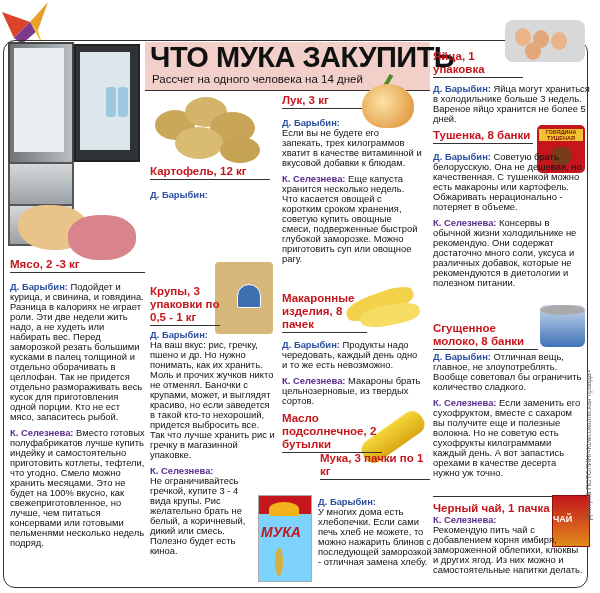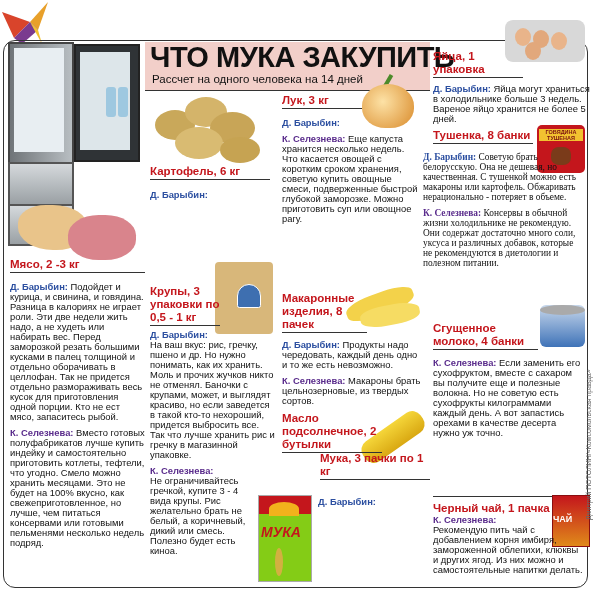--- a/index.html
+++ b/index.html
@@ -59,21 +59,21 @@
 </div>
 
 <div class="abs" style="left:150px;top:92px;width:115px;height:72px;">
   <div style="position:absolute;left:5px;top:18px;width:40px;height:30px;background:#c9a85a;border-radius:50%;"></div>
   <div style="position:absolute;left:35px;top:5px;width:42px;height:30px;background:#d4b46a;border-radius:50%;"></div>
   <div style="position:absolute;left:60px;top:20px;width:45px;height:32px;background:#c8a557;border-radius:50%;"></div>
   <div style="position:absolute;left:25px;top:35px;width:48px;height:32px;background:#d9bb72;border-radius:50%;"></div>
   <div style="position:absolute;left:70px;top:45px;width:40px;height:26px;background:#c6a352;border-radius:50%;"></div>
 </div>
 <div class="abs" style="left:150px;top:165px;width:120px;">
-  <div class="item-title ul">Картофель, 6 кг</div>
+  <div class="item-title ul">Картофель, 12 кг</div>
 </div>
 <div class="abs txt" style="left:150px;top:190px;width:120px;">
   <div class="b">Д. Барыбин:</div>
 </div>
 
 <div class="abs" style="left:215px;top:262px;width:58px;height:72px;background:#d8b77a;border-radius:4px;">
   <div style="position:absolute;left:22px;top:22px;width:22px;height:22px;background:#3e6fb0;border-radius:50% 50% 10% 10%;border:1px solid #fff;"></div>
 </div>
 <div class="abs" style="left:150px;top:285px;width:70px;">
   <div class="item-title ul">Крупы, 3 упаковки по 0,5 - 1 кг</div>
@@ -87,51 +87,53 @@
 
 <div class="abs" style="left:358px;top:74px;width:60px;height:58px;">
   <div style="position:absolute;left:28px;top:0;width:4px;height:14px;background:#4c8a2a;transform:rotate(30deg);"></div>
   <div style="position:absolute;left:4px;top:10px;width:52px;height:44px;background:radial-gradient(circle at 40% 40%,#fde2a6,#d98a2a);border-radius:50% 50% 45% 45%;"></div>
 </div>
 <div class="abs" style="left:282px;top:94px;width:80px;">
   <div class="item-title ul">Лук, 3 кг</div>
 </div>
 <div class="abs txt" style="left:282px;top:118px;width:140px;">
   <div class="b">Д. Барыбин:</div>
+  <div>Если вы не будете его запекать, трех килограммов хватит в качестве витаминной и вкусовой добавки к блюдам.</div>
   <div class="block"><span class="s">К. Селезнева:</span> <span>Еще капуста хранится несколько недель. Что касается овощей с коротким сроком хранения, советую купить овощные смеси, подверженные быстрой глубокой заморозке. Можно приготовить суп или овощное рагу.</span></div>
 </div>
 
 <div class="abs" style="left:345px;top:283px;width:80px;height:50px;">
   <div style="position:absolute;left:0;top:10px;width:70px;height:22px;background:#f3d24a;border-radius:40%;transform:rotate(-20deg);"></div>
   <div style="position:absolute;left:15px;top:22px;width:60px;height:20px;background:#f6dc63;border-radius:40%;transform:rotate(-10deg);"></div>
 </div>
 <div class="abs" style="left:282px;top:292px;width:85px;">
   <div class="item-title ul">Макаронные изделия, 8 пачек</div>
 </div>
 <div class="abs txt" style="left:282px;top:340px;width:140px;">
   <div><span class="b">Д. Барыбин:</span> <span>Продукты надо чередовать, каждый день одно и то же есть невозможно.</span></div>
   <div class="block"><span class="s">К. Селезнева:</span> <span>Макароны брать цельнозерновые, из твердых сортов.</span></div>
 </div>
 
 <div class="abs" style="left:358px;top:425px;width:70px;height:24px;background:linear-gradient(#f5d63a,#d9a812);border-radius:10px;transform:rotate(-35deg);"></div>
 <div class="abs" style="left:282px;top:412px;width:100px;">
   <div class="item-title ul">Масло подсолнечное, 2 бутылки</div>
 </div>
 
-<div class="abs" style="left:258px;top:495px;width:52px;height:85px;background:#84cc16;border:1px solid #aaa;">
+<div class="abs" style="left:258px;top:495px;width:52px;height:85px;background:#7dd3fc;border:1px solid #aaa;">
   <div style="position:absolute;left:0;top:0;width:52px;height:18px;background:#c4161c;"></div>
   <div style="position:absolute;left:10px;top:6px;width:30px;height:14px;background:#f2b21c;border-radius:50% 50% 0 0;"></div>
   <div style="position:absolute;left:2px;top:28px;font-size:14px;font-weight:bold;color:#c4161c;font-style:italic;">МУКА</div>
   <div style="position:absolute;left:16px;top:52px;width:8px;height:28px;background:#d3b041;border-radius:50%;"></div>
 </div>
 <div class="abs" style="left:320px;top:452px;width:110px;text-align:left;">
   <div class="item-title ul">Мука, 3 пачки по 1 кг</div>
 </div>
 <div class="abs txt" style="left:318px;top:497px;width:115px;">
   <div class="b">Д. Барыбин:</div>
+  <div>У многих дома есть хлебопечки. Если сами печь хлеб не можете, то можно нажарить блинов с последующей заморозкой - отличная замена хлебу.</div>
 </div>
 
 <div class="abs" style="left:505px;top:20px;width:80px;height:42px;background:#d8d8d8;border-radius:8px;">
   <div style="position:absolute;left:10px;top:8px;width:16px;height:18px;background:#e9b48a;border-radius:50%;"></div>
   <div style="position:absolute;left:28px;top:10px;width:16px;height:18px;background:#e2a87c;border-radius:50%;"></div>
   <div style="position:absolute;left:46px;top:12px;width:16px;height:18px;background:#e9b48a;border-radius:50%;"></div>
   <div style="position:absolute;left:20px;top:22px;width:16px;height:18px;background:#e2a87c;border-radius:50%;"></div>
 </div>
 <div class="abs" style="left:433px;top:50px;width:90px;">
   <div class="item-title ul">Яйца, 1 упаковка</div>
@@ -140,32 +142,33 @@
   <div><span class="b">Д. Барыбин:</span> <span>Яйца могут храниться в холодильнике больше 3 недель. Вареное яйцо хранится не более 5 дней.</span></div>
 </div>
 
 <div class="abs" style="left:537px;top:125px;width:48px;height:48px;background:#c4161c;border-radius:5px;">
   <div style="position:absolute;left:2px;top:4px;width:44px;font-size:5.5px;font-weight:bold;color:#fff;text-align:center;background:#f2c230;color:#7a1010;">ГОВЯДИНА ТУШЕНАЯ</div>
   <div style="position:absolute;left:14px;top:22px;width:20px;height:18px;background:#7a3b1a;border-radius:40%;"></div>
 </div>
 <div class="abs" style="left:433px;top:129px;width:100px;">
   <div class="item-title ul">Тушенка, 8 банки</div>
 </div>
-<div class="abs txt" style="left:423px;top:152px;width:155px;font-family:Liberation Serif, serif;">
+<div class="abs txt" style="left:433px;top:152px;width:155px;">
   <div><span class="b">Д. Барыбин:</span> <span>Советую брать белорусскую. Она не дешевая, но качественная. С тушенкой можно есть макароны или картофель. Обжаривать нерационально - потеряет в объеме.</span></div>
   <div class="block"><span class="s">К. Селезнева:</span> <span>Консервы в обычной жизни холодильнике не рекомендую. Они содержат достаточно много соли, уксуса и различных добавок, которые не рекомендуются в диетологии и полезном питании.</span></div>
 </div>
 
 <div class="abs" style="left:540px;top:305px;width:45px;height:42px;background:linear-gradient(#c8d8ec,#3f73b8);border-radius:6px;">
   <div style="position:absolute;left:0;top:0;width:45px;height:10px;background:#aaa;border-radius:50%;"></div>
 </div>
 <div class="abs" style="left:433px;top:322px;width:105px;">
-  <div class="item-title ul">Сгущенное молоко, 4 банки</div>
+  <div class="item-title ul">Сгущенное молоко, 8 банки</div>
 </div>
 <div class="abs txt" style="left:433px;top:352px;width:150px;">
+  <div><span class="b">Д. Барыбин:</span> <span>Отличная вещь, главное, не злоупотреблять. Вообще советовал бы ограничить количество сладкого.</span></div>
   <div class="block"><span class="s">К. Селезнева:</span> <span>Если заменить его сухофруктом, вместе с сахаром вы получите еще и полезные волокна. Но не советую есть сухофрукты килограммами каждый день. А вот запастись орехами в качестве десерта нужно уж точно.</span></div>
 </div>
 
 <div class="abs" style="left:433px;top:496px;width:120px;border-top:1.5px solid #333;"></div>
 
 <div class="abs" style="left:552px;top:495px;width:36px;height:50px;background:linear-gradient(#c4161c,#e08a1a);border:1px solid #8a0f10;">
   <div style="position:absolute;left:0;top:18px;width:36px;font-size:9px;font-weight:bold;color:#fff;">ЧАЙ</div>
 </div>
 <div class="abs" style="left:433px;top:502px;width:120px;">
   <div class="item-title">Черный чай, 1 пачка</div>

